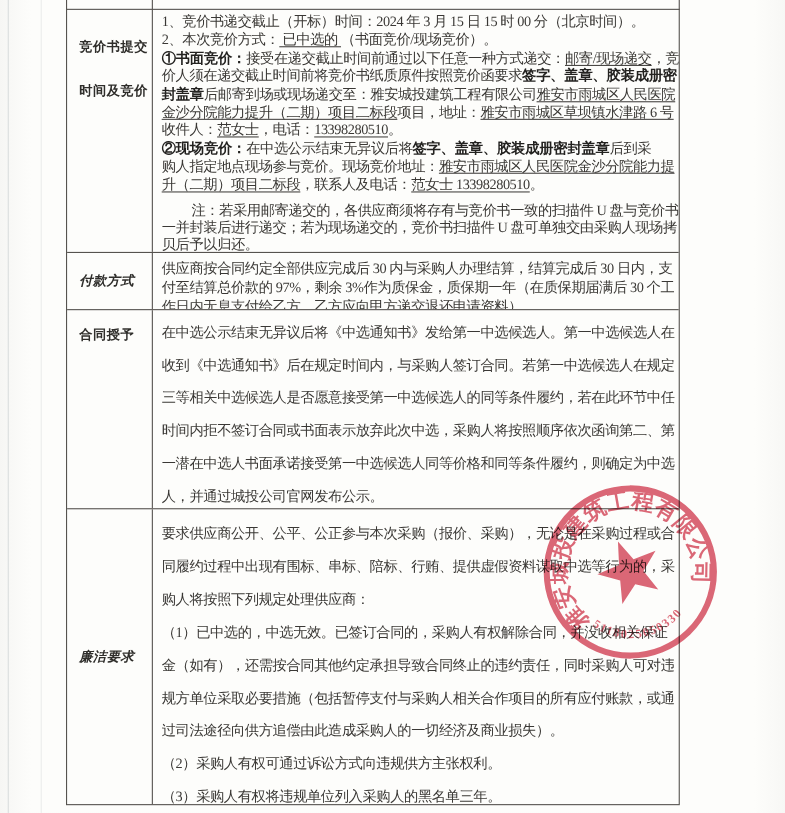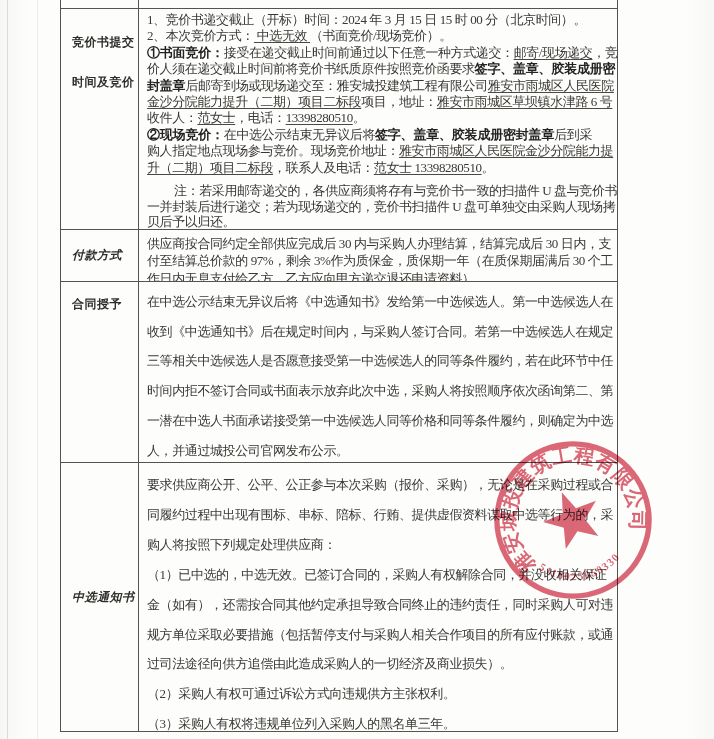--- a/index.html
+++ b/index.html
@@ -72,21 +72,21 @@
     <div class="row row1">
       <div class="label-cell label1">
         <div class="label-wrap">
           <div class="label-line">竞价书提交</div>
           <div class="label-line">时间及竞价</div>
         </div>
       </div>
       <div class="content-cell content1">
         <div class="block tight">
           <div class="line"><span>1、竞价书递交截止（开标）时间：2024 年 3 月 15 日 15 时 00 分（北京时间）。</span></div>
-          <div class="line"><span>2、本次竞价方式：</span><span class="u"> 中选无效 </span><span>（书面竞价/现场竞价）。</span></div>
+          <div class="line"><span>2、本次竞价方式：</span><span class="u"> 已中选的 </span><span>（书面竞价/现场竞价）。</span></div>
           <div class="line"><span class="b">①书面竞价：</span><span>接受在递交截止时间前通过以下任意一种方式递交：</span><span class="u">邮寄/现场递交</span><span>，竞</span></div>
           <div class="line"><span>价人须在递交截止时间前将竞价书纸质原件按照竞价函要求</span><span class="b">签字、盖章、胶装成册密</span></div>
           <div class="line"><span class="b">封盖章</span><span>后邮寄到场或现场递交至：雅安城投建筑工程有限公司</span><span class="u">雅安市雨城区人民医院</span></div>
           <div class="line"><span class="u">金沙分院能力提升（二期）项目二标段</span><span>项目，地址：</span><span class="u">雅安市雨城区草坝镇水津路 6 号</span><span>，</span></div>
           <div class="line"><span>收件人：</span><span class="u">范女士</span><span>，电话：</span><span class="u">13398280510</span><span>。</span></div>
           <div class="line"><span class="b">②现场竞价：</span><span>在中选公示结束无异议后将</span><span class="b">签字、盖章、胶装成册密封盖章</span><span>后到采</span></div>
           <div class="line"><span>购人指定地点现场参与竞价。现场竞价地址：</span><span class="u">雅安市雨城区人民医院金沙分院能力提</span></div>
           <div class="line"><span class="u">升（二期）项目二标段</span><span>，联系人及电话：</span><span class="u">范女士 13398280510</span><span>。</span></div>
         </div>
         <div class="block note">
@@ -123,21 +123,21 @@
           <div class="line"><span>三等相关中选候选人是否愿意接受第一中选候选人的同等条件履约，若在此环节中任</span></div>
           <div class="line"><span>时间内拒不签订合同或书面表示放弃此次中选，采购人将按照顺序依次函询第二、第</span></div>
           <div class="line"><span>一潜在中选人书面承诺接受第一中选候选人同等价格和同等条件履约，则确定为中选</span></div>
           <div class="line"><span>人，并通过城投公司官网发布公示。</span></div>
         </div>
       </div>
     </div>
     <div class="row row4">
       <div class="label-cell label4">
         <div class="label-wrap">
-          <div class="label-line">中选通知书</div>
+          <div class="label-line">廉洁要求</div>
         </div>
       </div>
       <div class="content-cell content4">
         <div class="block loose4">
           <div class="line"><span>要求供应商公开、公平、公正参与本次采购（报价、采购），无论是在采购过程或合</span></div>
           <div class="line"><span>同履约过程中出现有围标、串标、陪标、行贿、提供虚假资料谋取中选等行为的，采</span></div>
           <div class="line"><span>购人将按照下列规定处理供应商：</span></div>
           <div class="line"><span>（1）已中选的，中选无效。已签订合同的，采购人有权解除合同，并没收相关保证</span></div>
           <div class="line"><span>金（如有），还需按合同其他约定承担导致合同终止的违约责任，同时采购人可对违</span></div>
           <div class="line"><span>规方单位采取必要措施（包括暂停支付与采购人相关合作项目的所有应付账款，或通</span></div>

